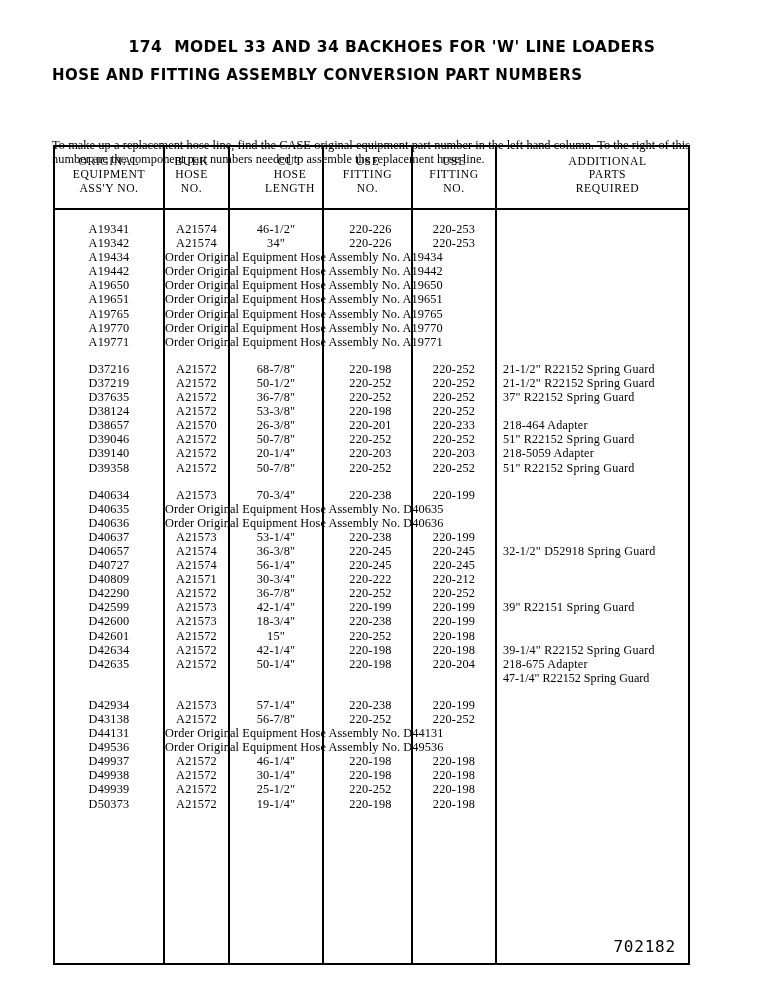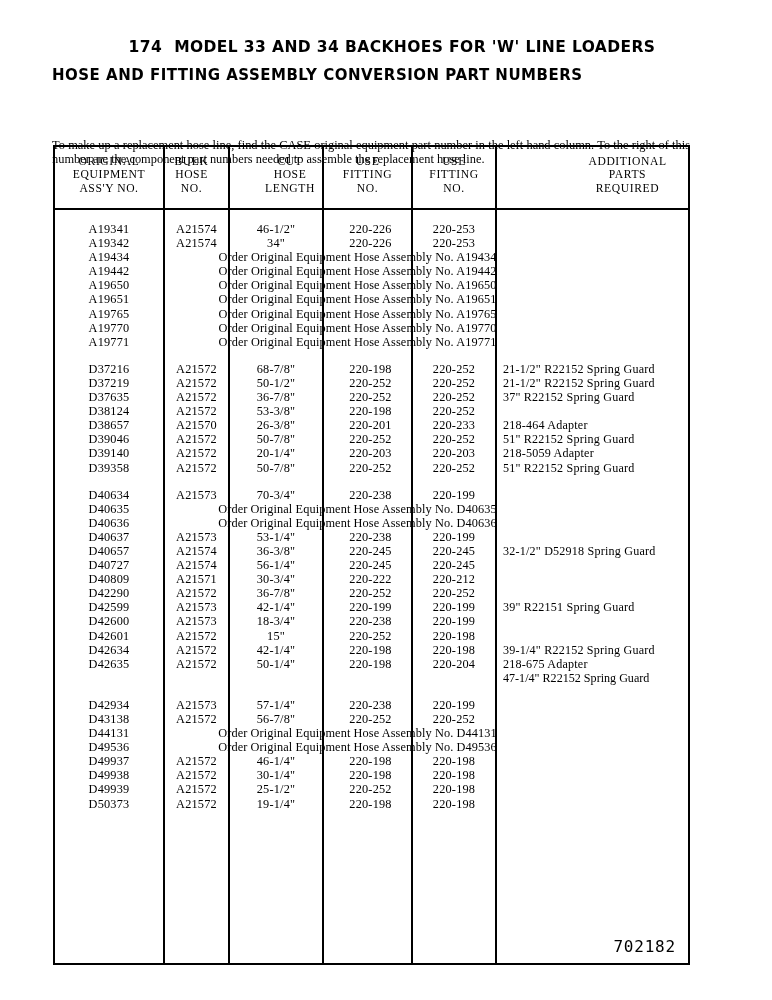--- a/index.html
+++ b/index.html
@@ -100,21 +100,21 @@
     font-size: 11.6px;
     line-height: 13.4px;
     letter-spacing: 0.6px;
   }
   .th span { display: block; white-space: nowrap; }
   .th.c0 { left: 0;     width: 108px; }
   .th.c1 { left: 110px; width: 53px;  }
   .th.c2 { left: 175px; width: 92px; padding-left: 14px;  }
   .th.c3 { left: 269px; width: 87px;  }
   .th.c4 { left: 358px; width: 82px;  }
-  .th.c5 { left: 446px; width: 209px; padding-left: 22px; }
+  .th.c5 { left: 426px; width: 209px; padding-left: 22px; }
 
   
   .tbody {
     position: absolute;
     left: 0; right: 0;
     top: 63px;
     bottom: 0;
     overflow: hidden;
   }
   .grp { margin-top: 0; }
@@ -140,21 +140,20 @@
   .c-bulk { left: 110px; width: 63px;  text-align: center; }
   .c-len  { left: 175px; width: 92px;  text-align: center; }
   .c-f1   { left: 269px; width: 93px;  text-align: center; }
   .c-f2   { left: 358px; width: 82px;  text-align: center; }
   .c-add  { left: 448px; width: 189px; text-align: left; font-size: 12.1px; }
 
   
   .c-note {
     left: 110px;
     width: 385px;
-    text-align: center;
     letter-spacing: 0.1px;
     font-size: 12.3px;
   }
 
   
   .add-extra {
     position: absolute;
     left: 448px;
     width: 189px;
     text-align: left;

